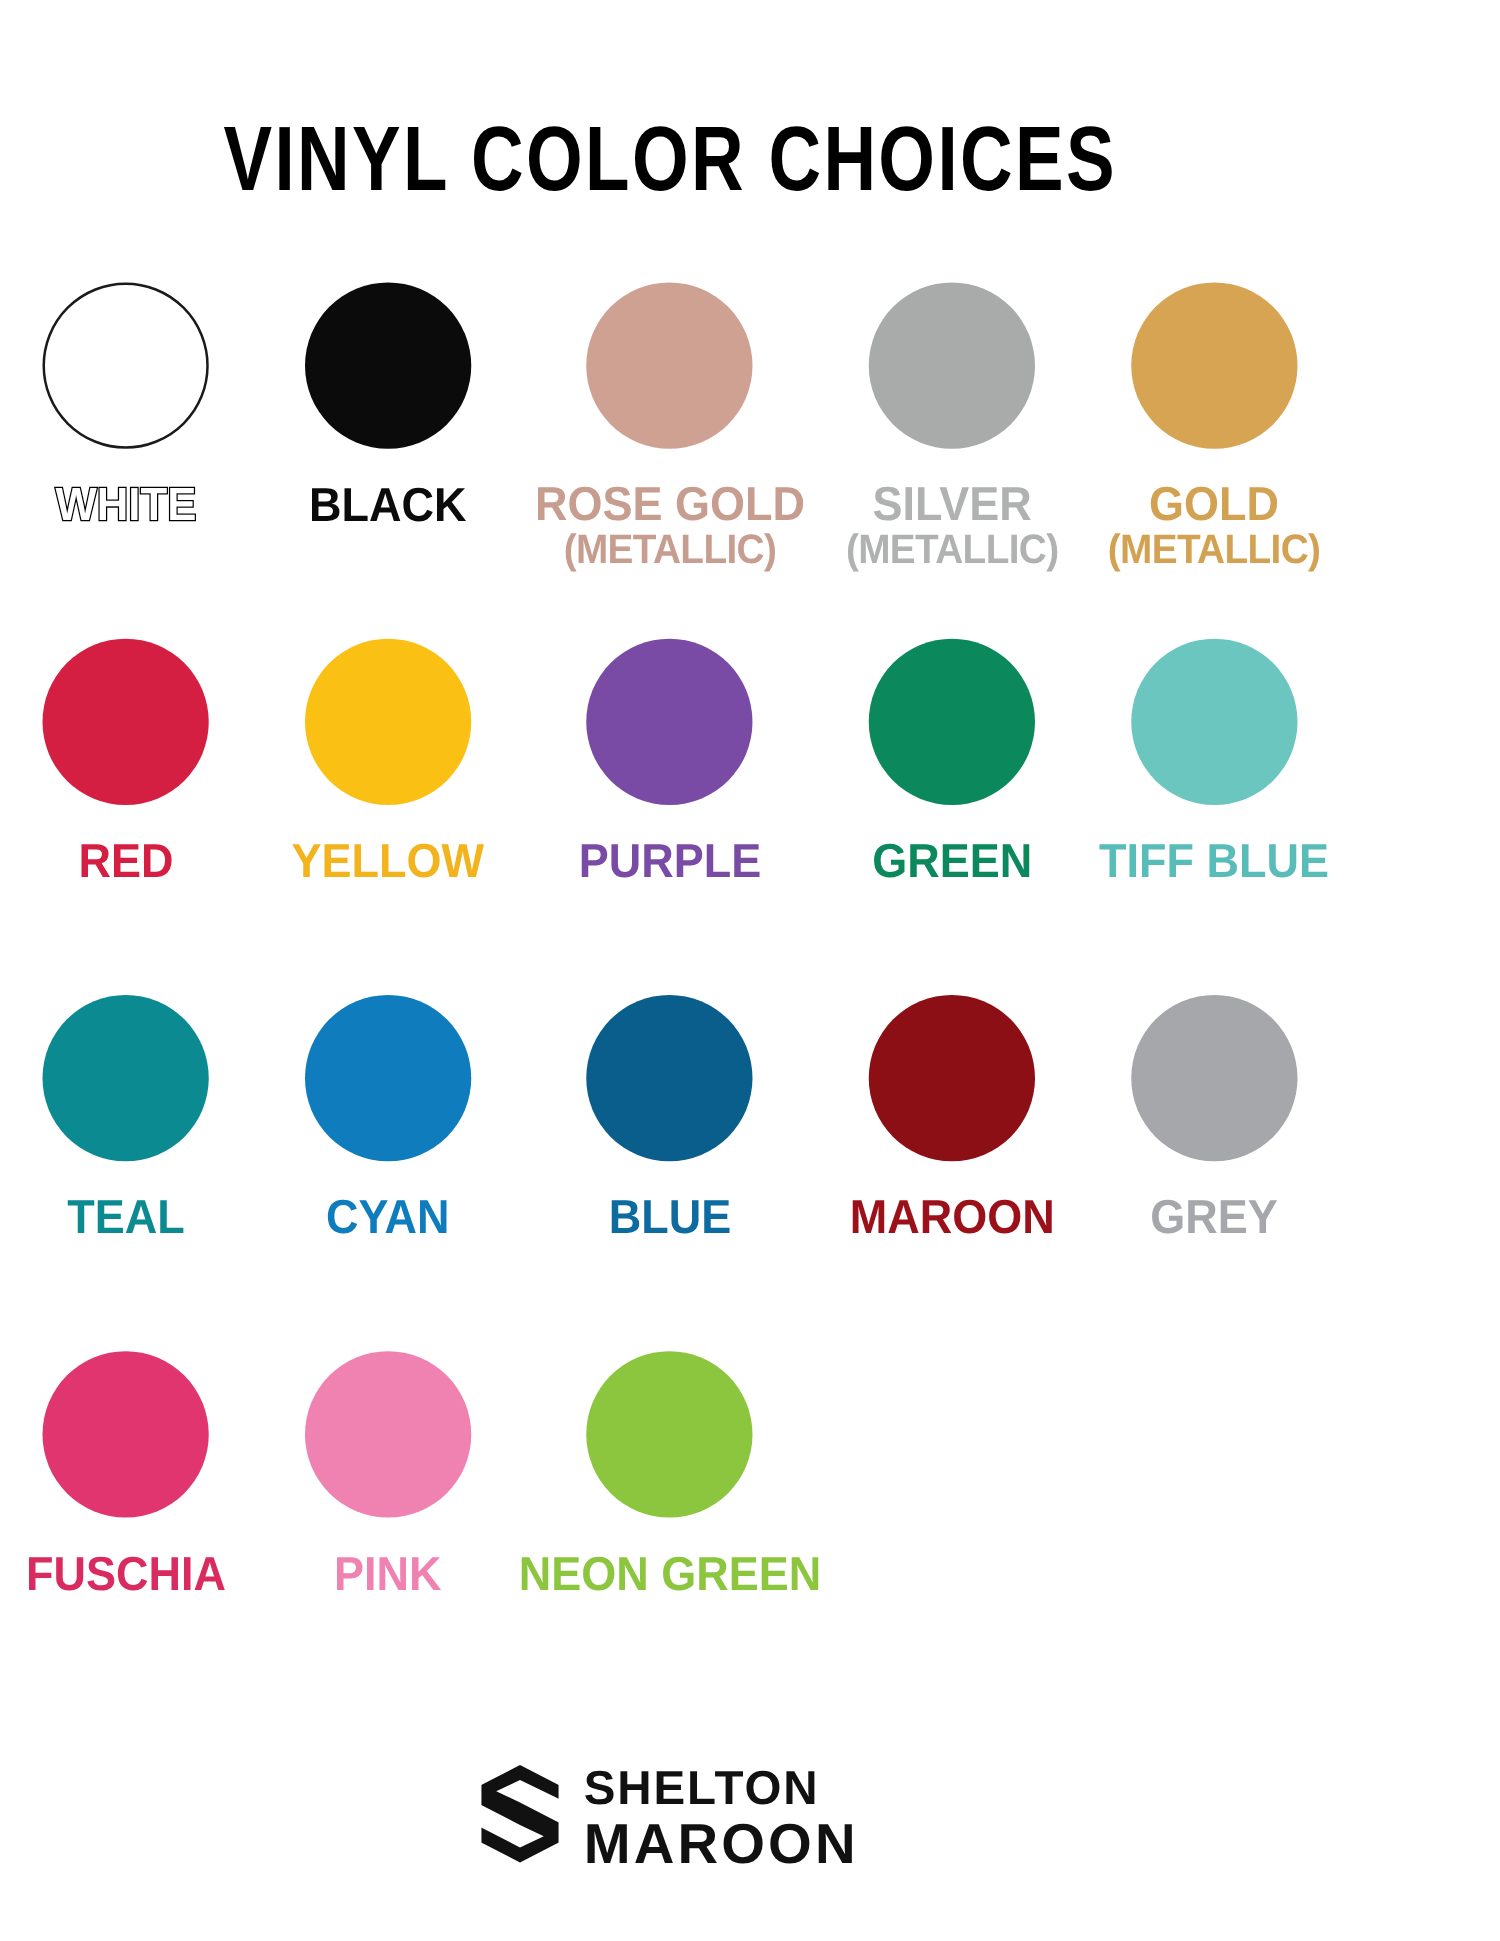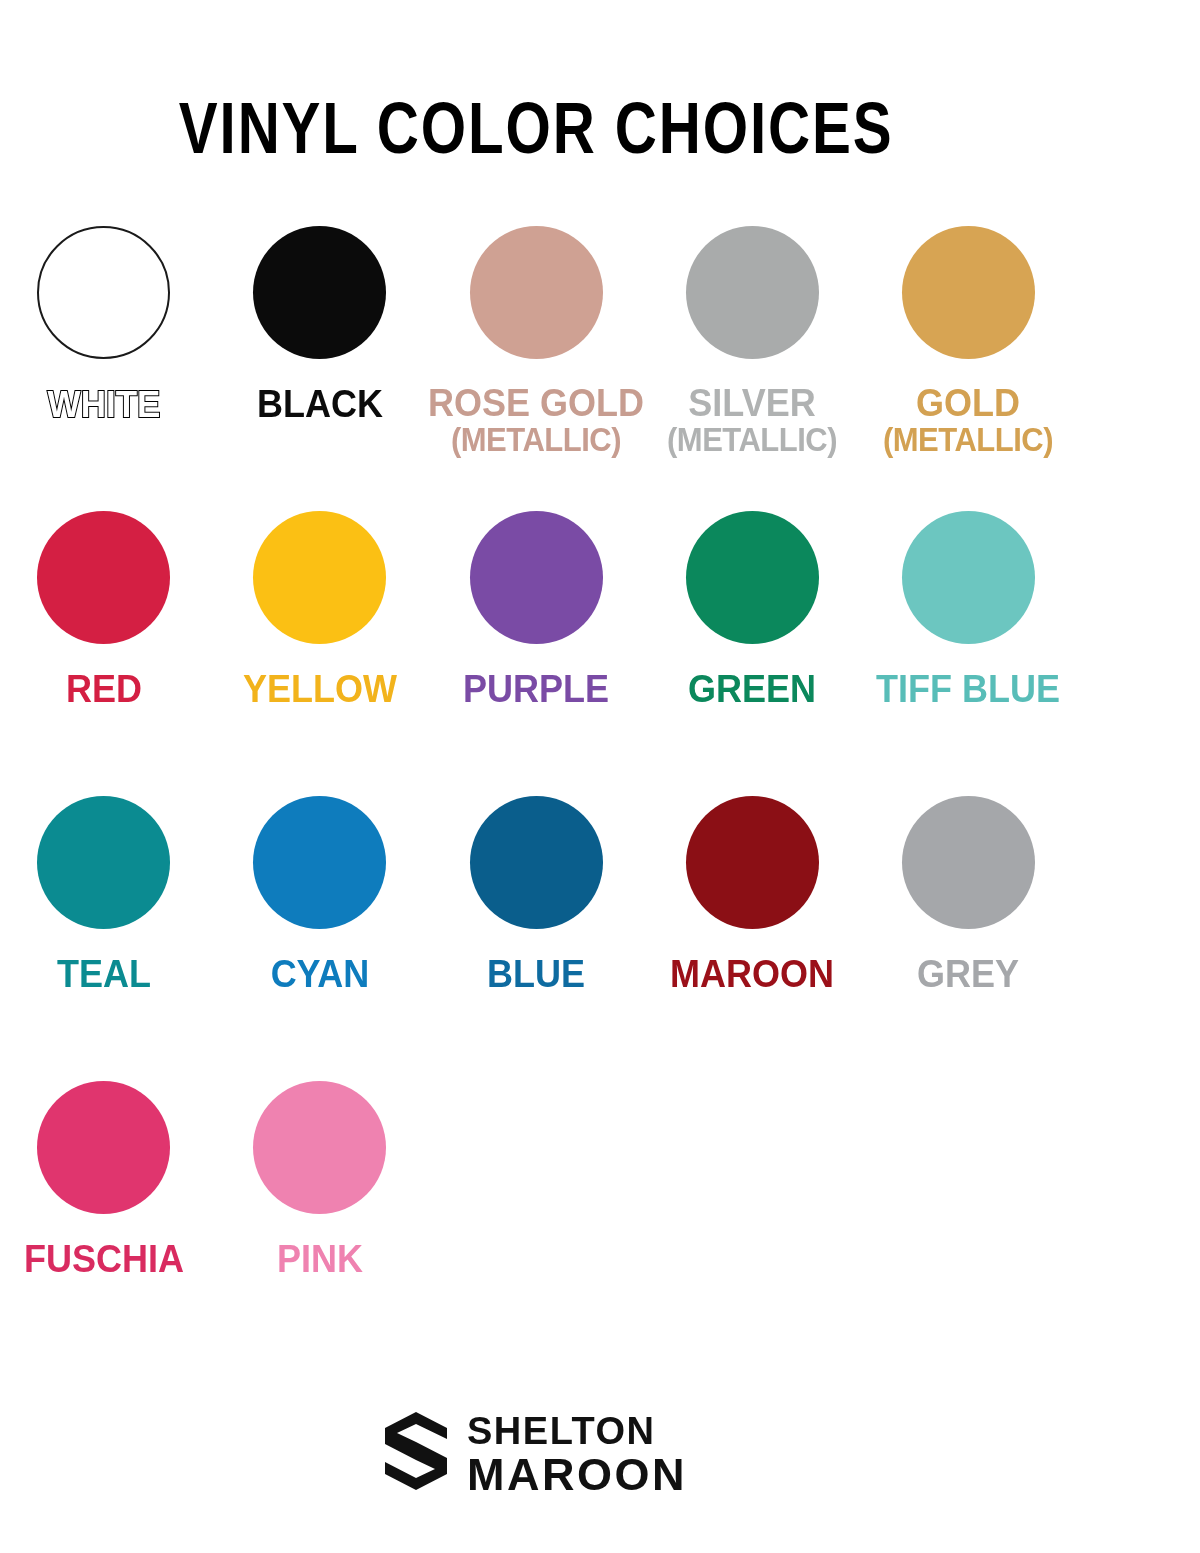--- a/index.html
+++ b/index.html
@@ -218,20 +218,24 @@
         <div class="label" style="color: rgb(165, 167, 170);"><span>GREY</span></div>
       </div>
       <div class="cell">
         <div class="swatch" style="background: rgb(224, 53, 110);"></div>
         <div class="label" style="color: rgb(217, 43, 96);"><span>FUSCHIA</span></div>
       </div>
       <div class="cell">
         <div class="swatch" style="background: rgb(239, 130, 176);"></div>
         <div class="label" style="color: rgb(239, 130, 176);"><span>PINK</span></div>
       </div>
+      <div class="cell">
+        <div class="swatch" style="background: rgb(140, 198, 62);"></div>
+        <div class="label" style="color: rgb(140, 198, 62);"><span>NEON GREEN</span></div>
+      </div>
     </div>
 
   <div class="footer">
     <svg class="logo-mark" viewBox="0 0 62 86">
       <path d="M31 0 L62 16 L62 27 L31 12 L12 21 L31 30 L62 46 L62 62 L31 78 L0 62 L0 50 L31 66 L50 57 L31 48 L0 32 L0 16 Z" fill="#111111"></path>
     </svg>
     <div class="logo-text">
       <div class="logo-line1">SHELTON</div>
       <div class="logo-line2">MAROON</div>
     </div>

